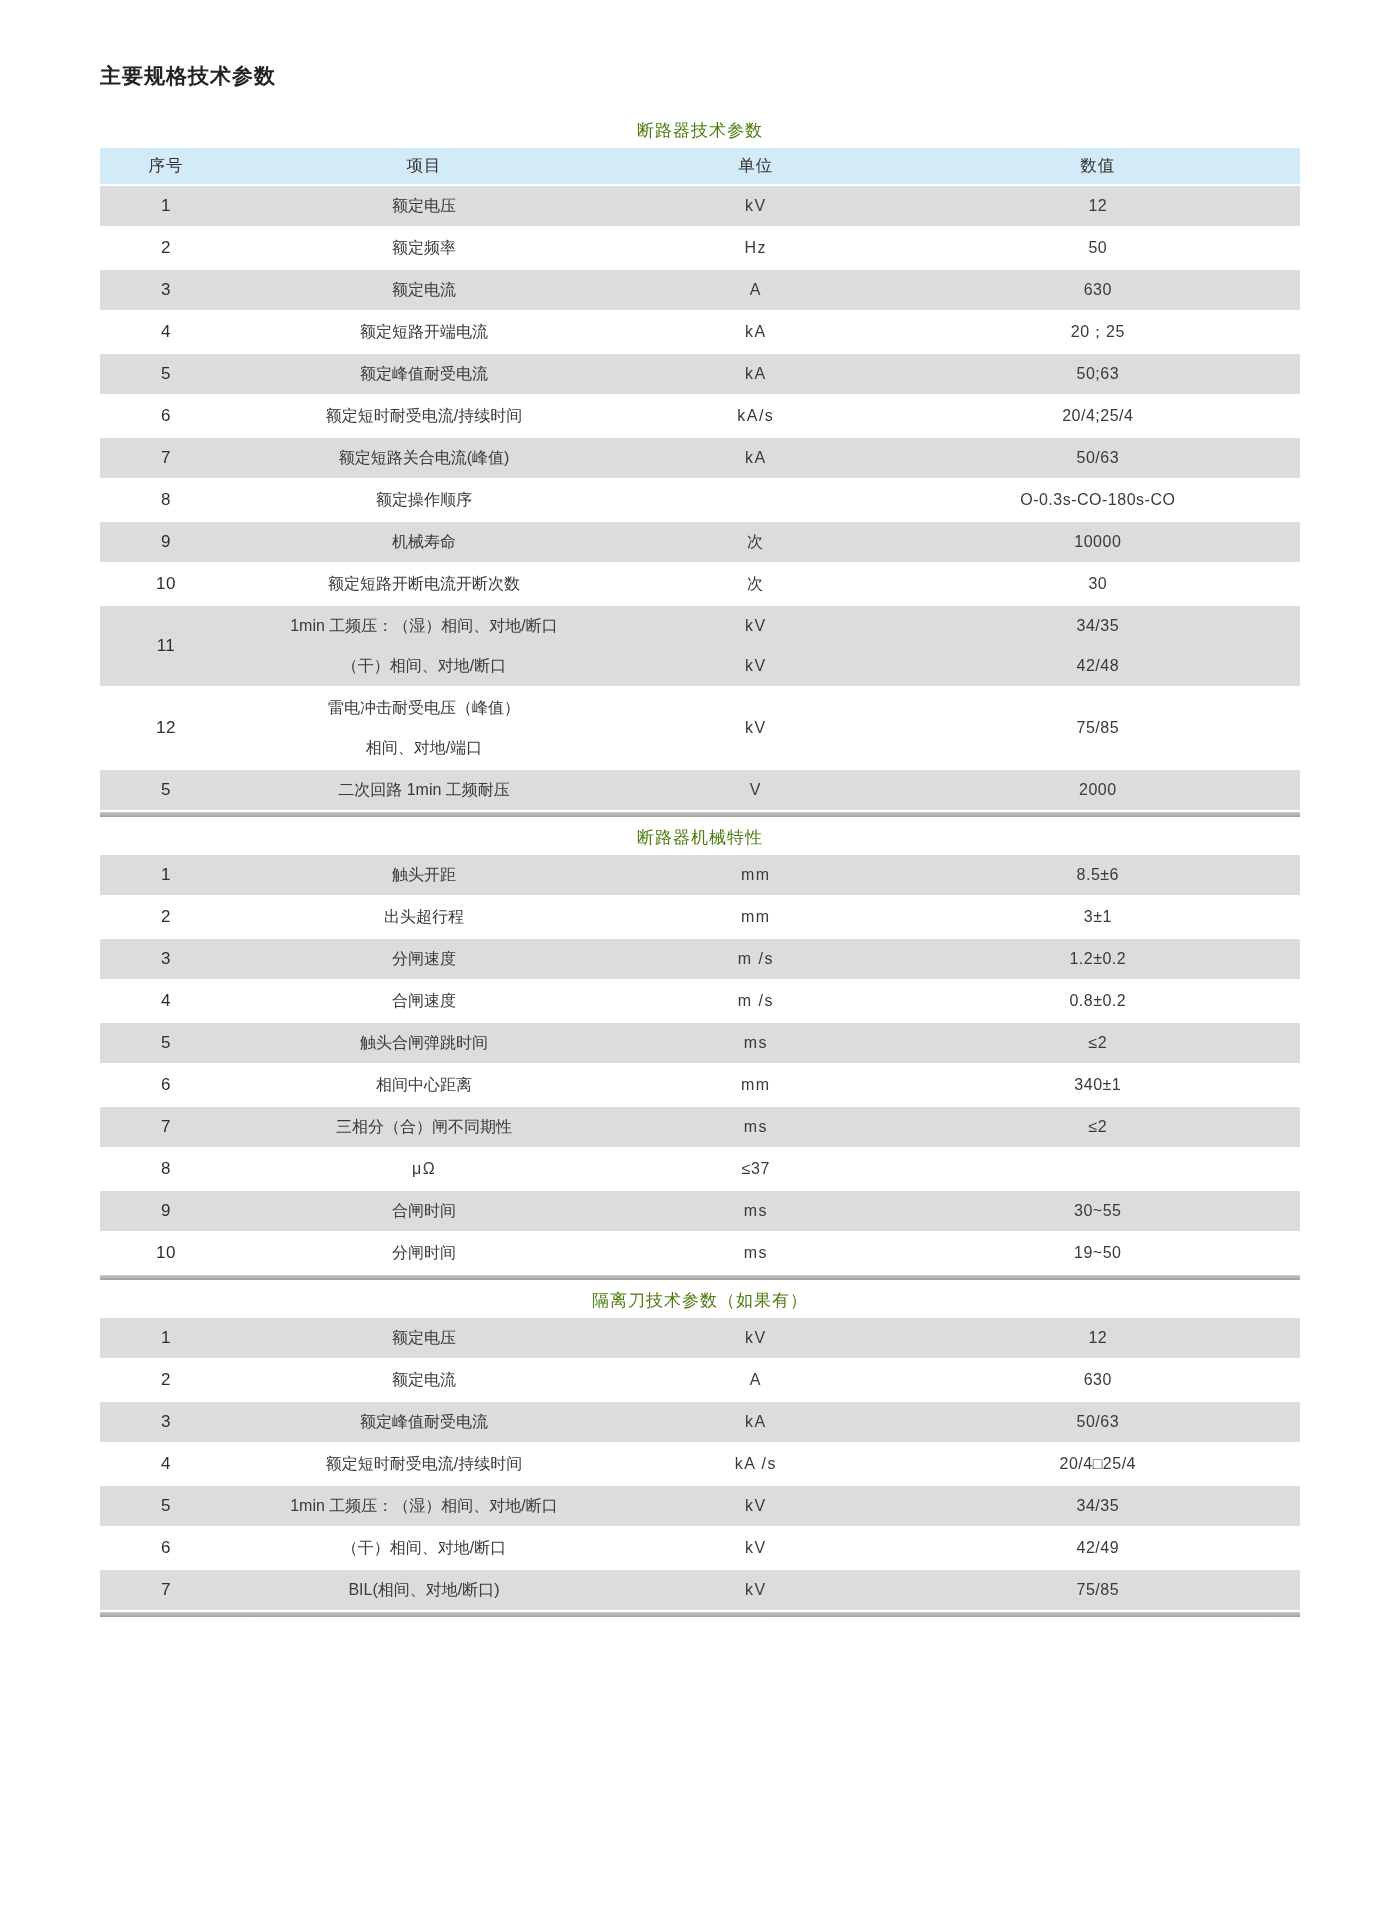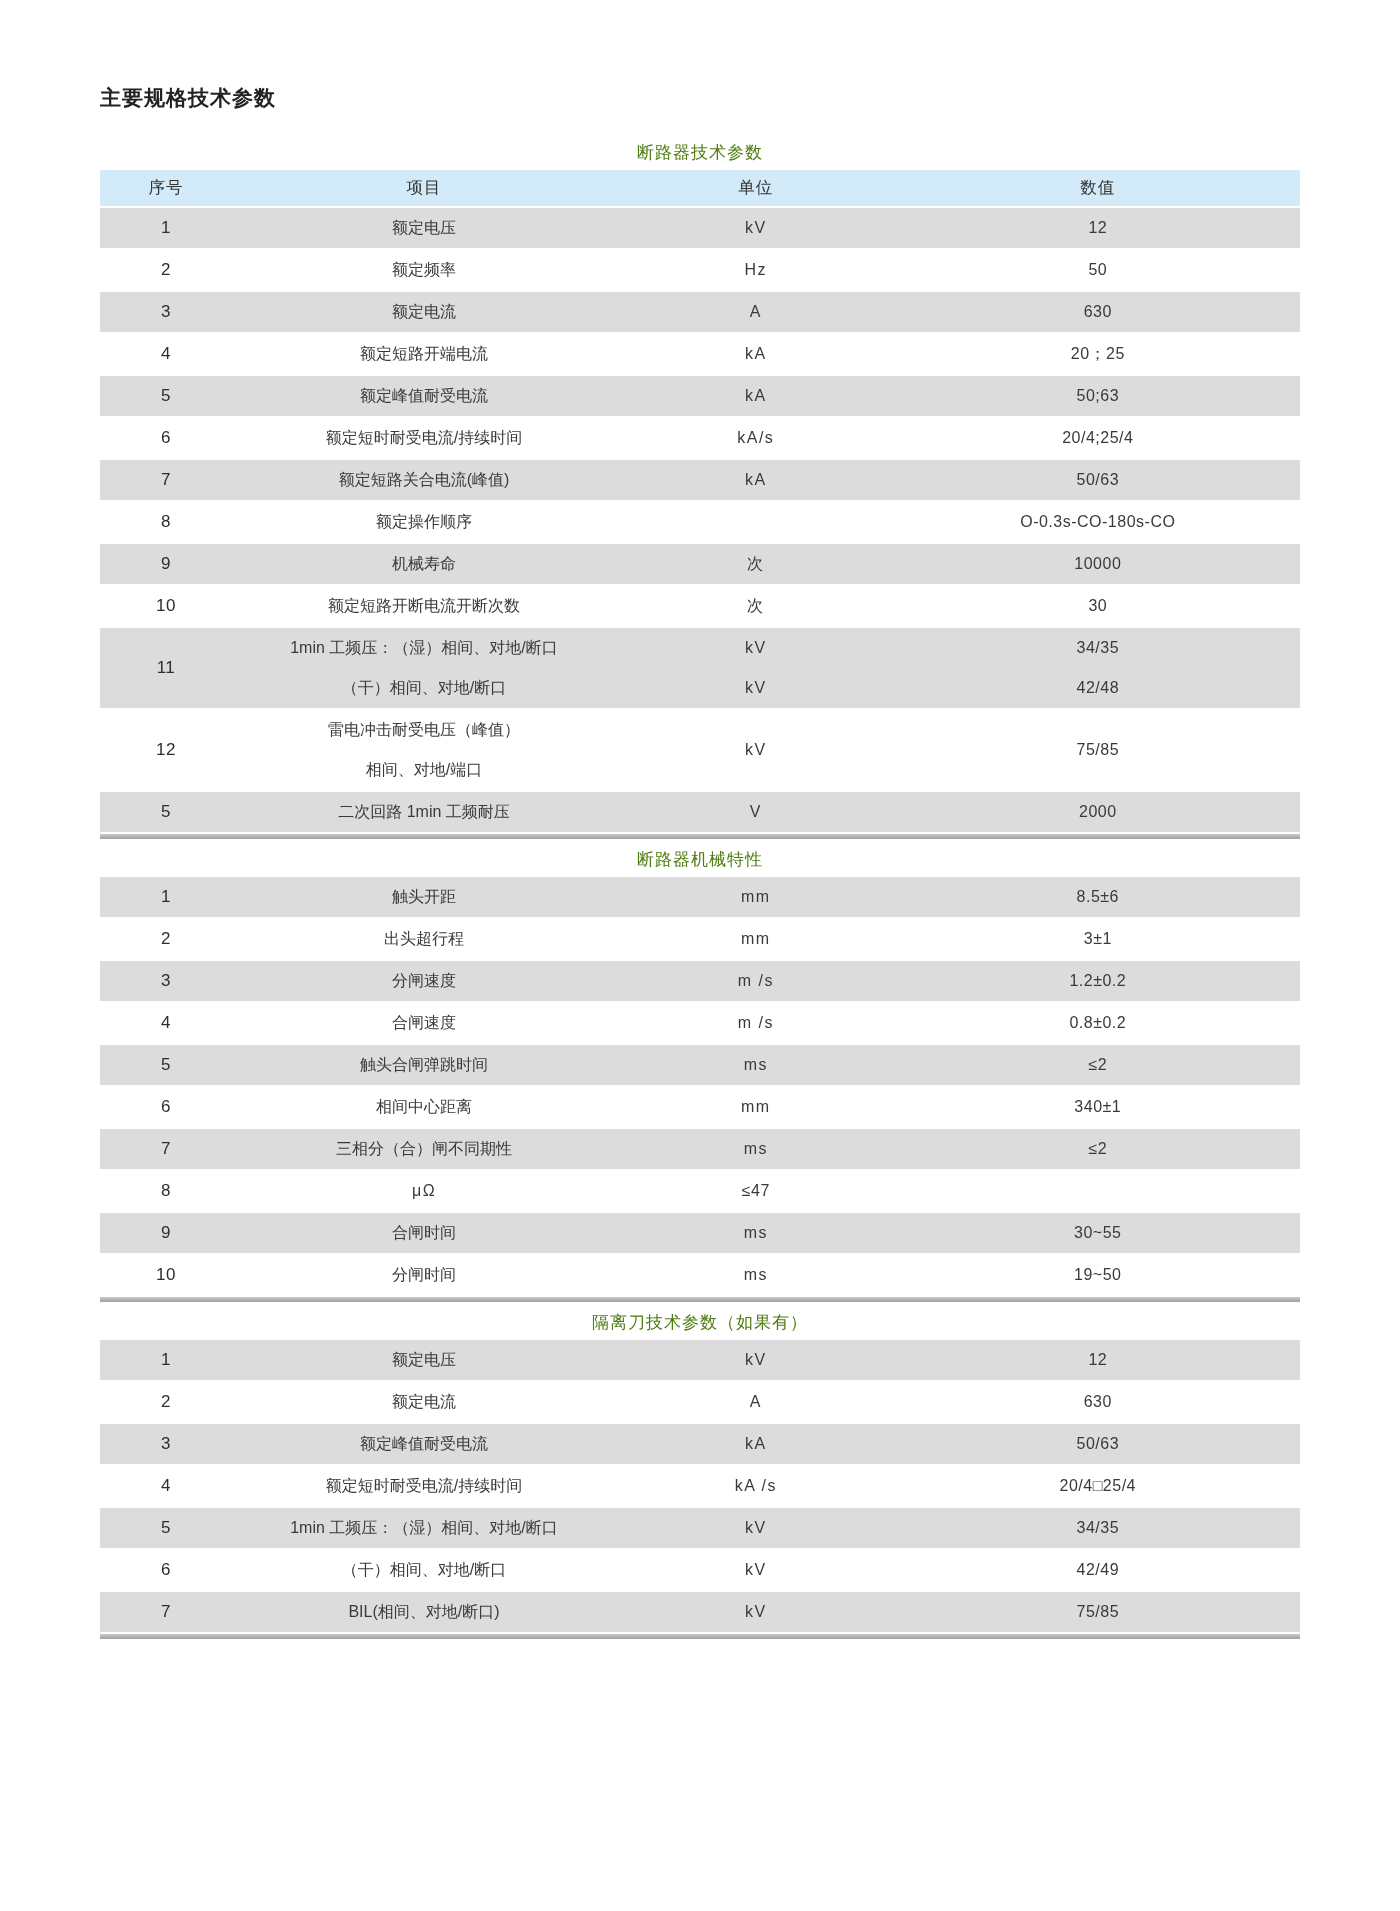--- a/index.html
+++ b/index.html
@@ -1,21 +1,21 @@
 <!DOCTYPE html>
 <html><head>
 <meta charset="utf-8">
 <style>
   html,body{margin:0;padding:0;background:#ffffff;}
   body{
     width:1400px;height:1911px;position:relative;
     font-family:"Liberation Sans","DejaVu Sans",sans-serif;
     color:#333333;
   }
-  .page{padding-top:84px;}
+  .page{padding-top:62px;}
   .doc-heading{
     margin:0 0 0 100px;
     font-size:21px;font-weight:bold;color:#222222;letter-spacing:1px;
   }
   .tables{width:1200px;margin-left:100px;margin-top:22px;}
   .section-title{
     height:36px;display:flex;align-items:center;justify-content:center;
     font-size:17px;color:#4d7c0f;letter-spacing:1px;
   }
   .tbl-row{
@@ -188,21 +188,21 @@
       </div>
       <div class="tbl-row alt">
         <div class="cell cell-no">7</div>
         <div class="cell cell-item">三相分（合）闸不同期性</div>
         <div class="cell cell-unit">ms</div>
         <div class="cell cell-value">≤2</div>
       </div>
       <div class="tbl-row">
         <div class="cell cell-no">8</div>
         <div class="cell cell-unit">μΩ</div>
-        <div class="cell cell-value">≤47</div>
+        <div class="cell cell-value">≤37</div>
       </div>
       <div class="tbl-row alt">
         <div class="cell cell-no">9</div>
         <div class="cell cell-item">合闸时间</div>
         <div class="cell cell-unit">ms</div>
         <div class="cell cell-value">30~55</div>
       </div>
       <div class="tbl-row">
         <div class="cell cell-no">10</div>
         <div class="cell cell-item">分闸时间</div>

